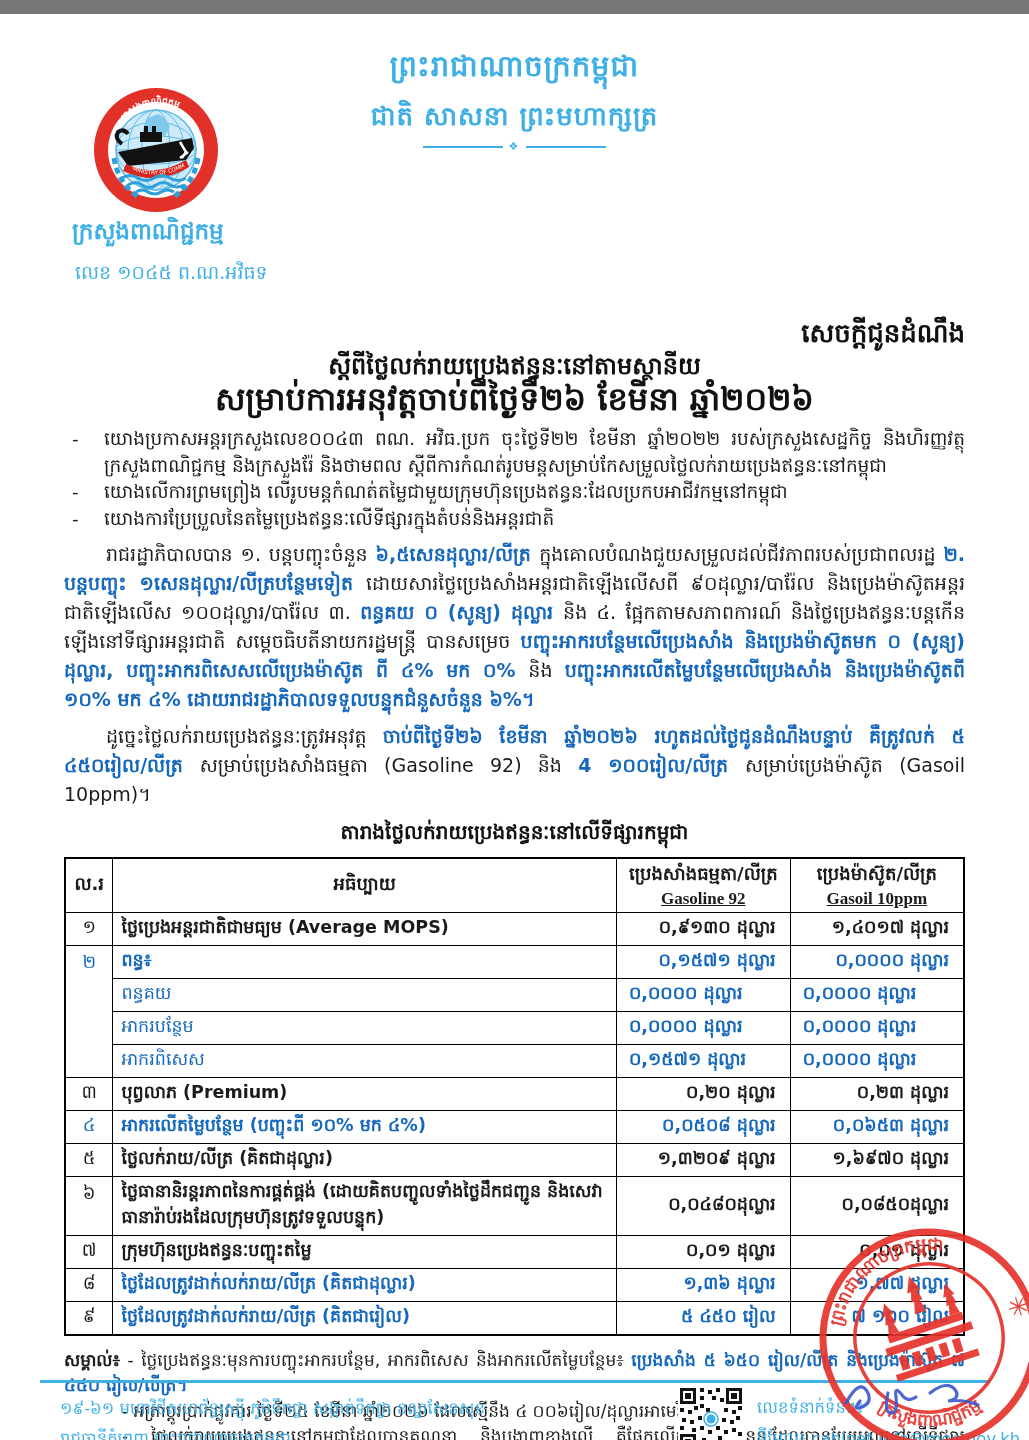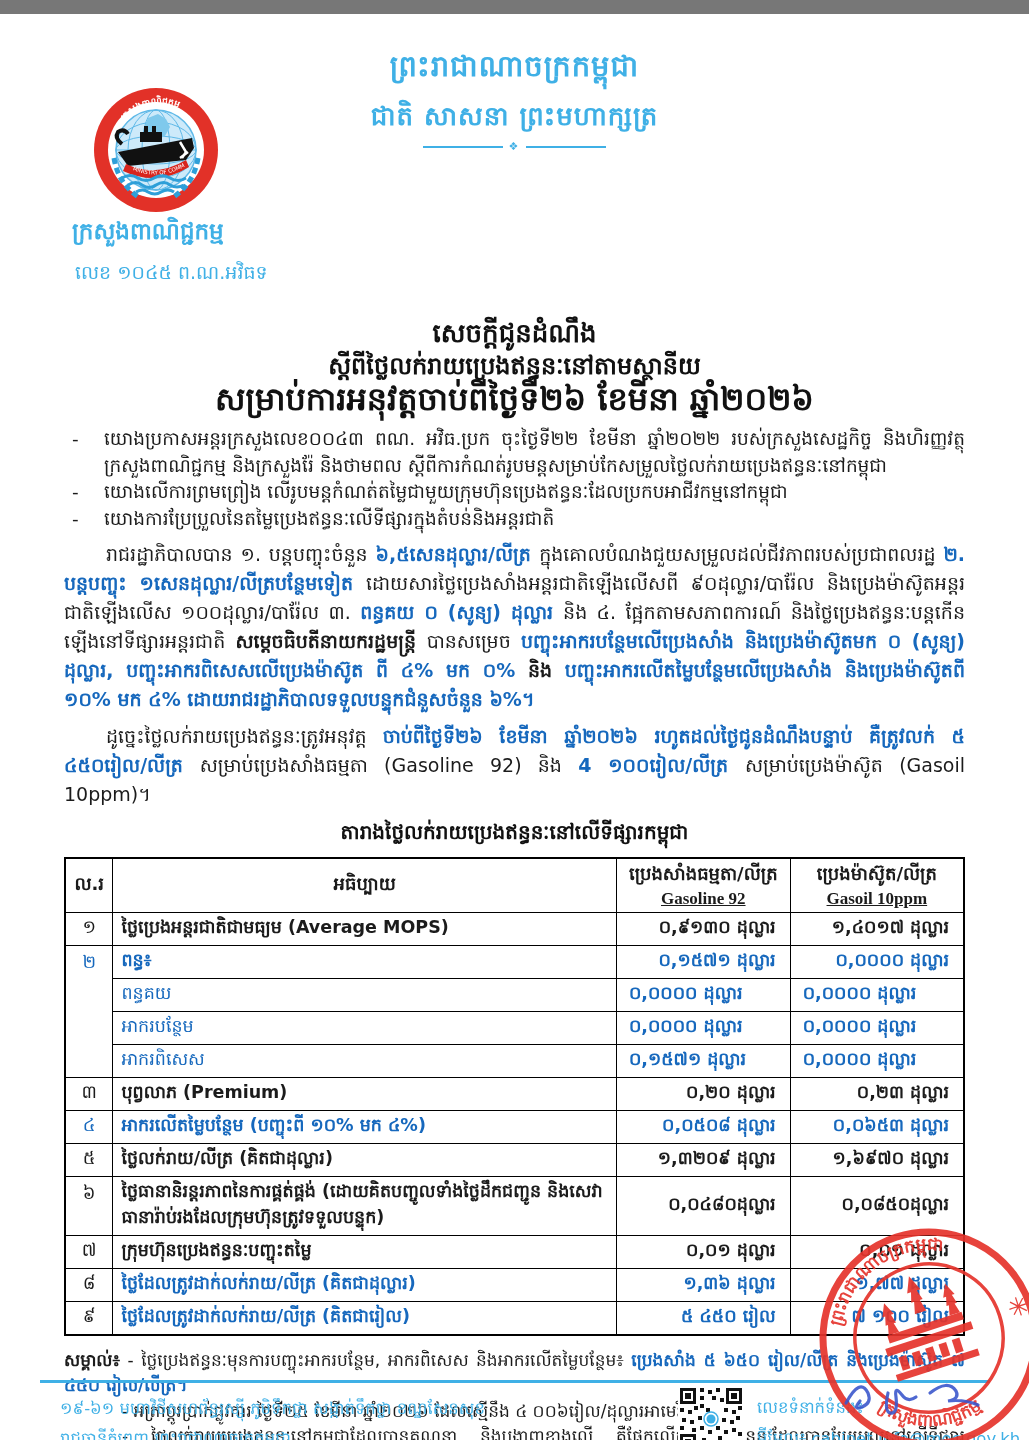--- a/index.html
+++ b/index.html
@@ -22,30 +22,30 @@
   .ornament{position:absolute;top:126px;left:0;width:100%;display:flex;justify-content:center;align-items:center;gap:6px;color:var(--sky);}
   .ornament .bar{width:80px;height:2px;background:var(--sky);}
   .ornament .glyph{font-size:11px;letter-spacing:2px;color:var(--sky);}
   .logo-wrap{position:absolute;left:92px;top:72px;width:128px;height:128px;}
   .ministry-label{position:absolute;left:72px;top:203px;font-size:23px;font-weight:bold;color:var(--sky);}
   .ref-number{position:absolute;left:75px;top:246px;font-size:19px;color:var(--sky);}
   .date-block{position:absolute;right:36px;top:240px;text-align:right;color:var(--sky);font-size:19px;line-height:35px;}
   
   .body-col{position:absolute;left:64px;top:302px;width:901px;}
   .doc-title{text-align:center;font-weight:bold;color:#111;}
-  .doc-title .t1{font-size:26px;line-height:34px;}
+  .doc-title .t1{font-size:26px;line-height:34px;text-align:right;}
   .doc-title .t2{font-size:24px;line-height:33px;}
   .doc-title .t3{font-size:32px;line-height:33px;}
   .refs{margin-top:10px;font-size:18.5px;line-height:26.5px;text-align:justify;}
   .ref-item{display:flex;gap:0;}
   .ref-item .dash{width:40px;flex:0 0 40px;text-align:left;padding-left:8px;}
   .ref-item .txt{flex:1;}
   .para{margin-top:8px;font-size:19px;line-height:29px;text-align:justify;text-indent:42px;}
   .blue{color:var(--blue);font-weight:bold;}
-  .bb{font-weight:bold;}
+  .bb{font-weight:normal;}
   .u{text-decoration:underline;}
   
   .table-title{margin-top:10px;text-align:center;font-weight:bold;font-size:20px;color:#111;}
   table.price{border-collapse:collapse;width:100%;margin-top:8px;border:2.5px solid #000;}
   table.price th,table.price td{border:1.6px solid #000;vertical-align:middle;}
   th.h-kh{font-size:18px;font-weight:bold;text-align:center;padding:1px 4px;}
   .h-en{font-family:"Liberation Serif",serif;font-size:17px;font-weight:bold;text-decoration:underline;}
   td.no{width:48px;text-align:center;font-size:18px;padding:2px 0;}
   td.desc{width:505px;font-size:17.5px;font-weight:bold;padding:3px 8px;}
   td.val{width:174px;font-size:17.5px;font-weight:bold;text-align:right;padding:3px 14px 3px 4px;}

